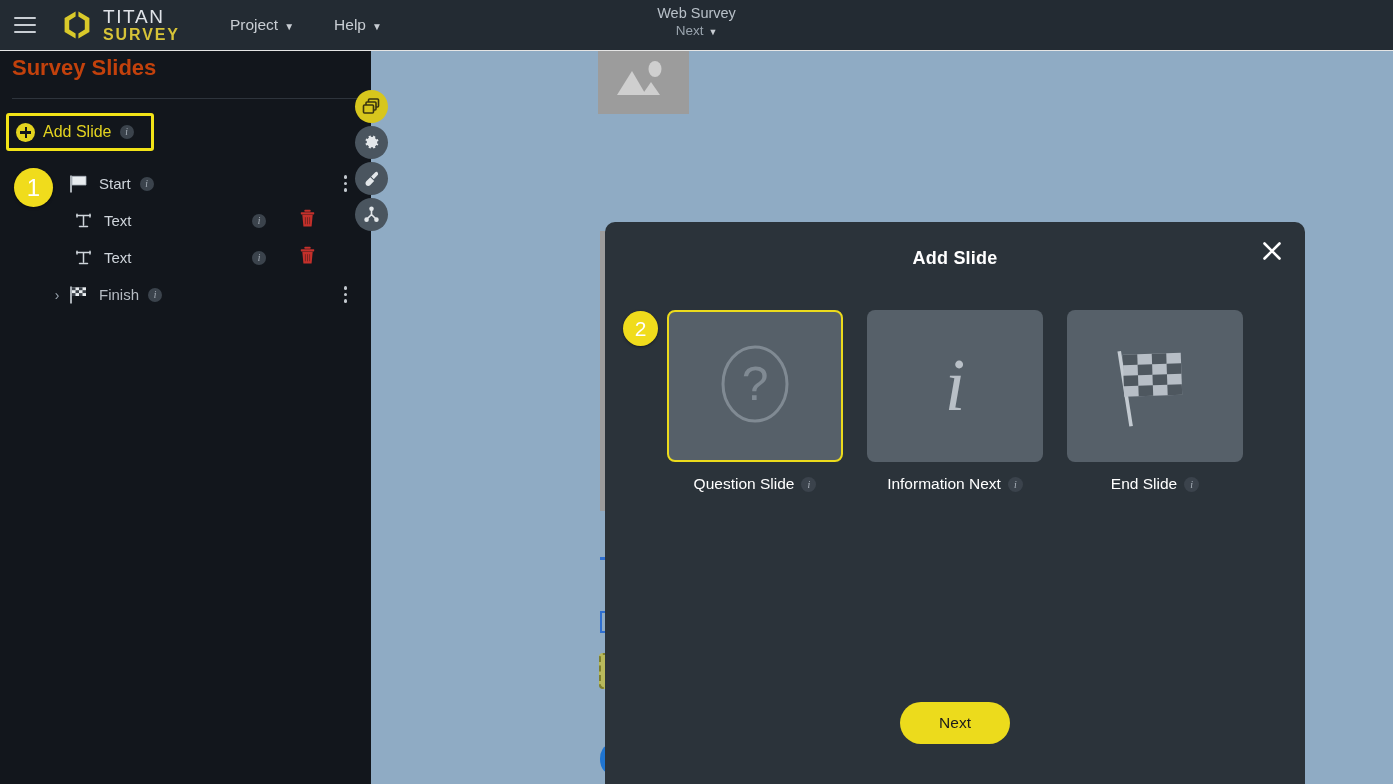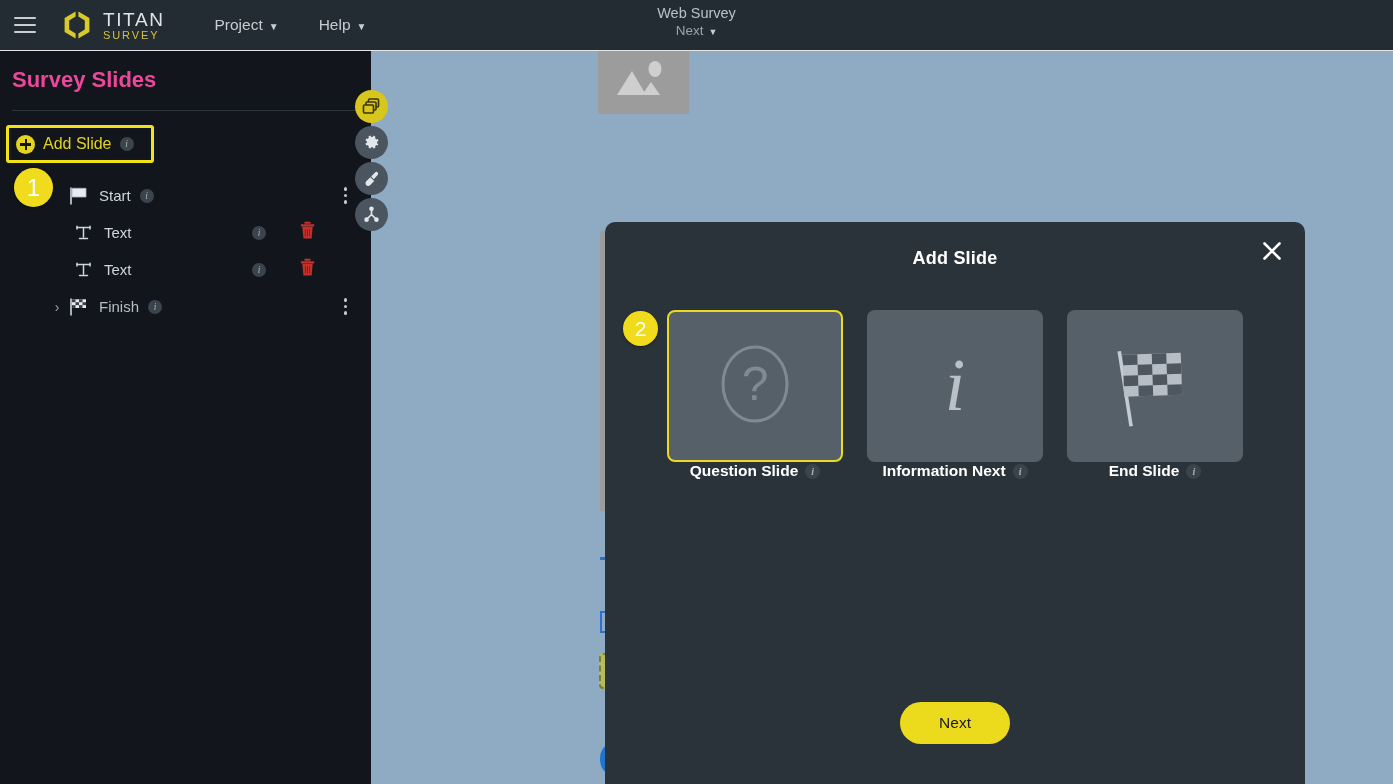--- a/index.html
+++ b/index.html
@@ -26,21 +26,21 @@
   .hamburger span { display:block; height: 2px; background: #c9ced4; border-radius: 1px; }
 
   .logo-wrap { display: flex; align-items: center; gap: 9px; margin-left: 4px; }
   .logo-mark { width: 34px; height: 34px; }
   .logo-text { line-height: 1; }
   .logo-title {
     font-size: 19px; letter-spacing: 1.6px; color: #dfe3e8; font-weight: 400;
     display: block;
   }
   .logo-sub {
-    font-size: 11px; letter-spacing: 1.9px; color: #d6c338; font-weight: 400;
+    font-size: 16px; letter-spacing: 1.9px; color: #d6c338; font-weight: 700;
     display: block; margin-top: 1px;
   }
 
   .nav-menu { display: flex; align-items: center; margin-left: 50px; gap: 40px; }
   .nav-item {
     color: #c8cdd3; font-size: 15.5px; display: flex; align-items: center; gap: 6px;
     cursor: pointer;
   }
   .caret { font-size: 10px; color: #c8cdd3; transform: translateY(1px); }
 
@@ -55,22 +55,22 @@
     display: flex; align-items: center; gap: 5px; pointer-events: auto; cursor: pointer;
   }
   .hc-sub .caret { font-size: 9px; }
 
   
   .sidebar {
     position: absolute; top: 51px; left: 0; width: 371px; height: 733px;
     background: #12161c;
   }
   .sidebar-title {
-    color: #ec4899; font-size: 22px; font-weight: 600;
-    padding: 16px 0 0 12px;
+    color: #c2410c; font-size: 22px; font-weight: 600;
+    padding: 4px 0 0 12px;
   }
   .sidebar-divider {
     height: 1px; background: #2e343c; margin: 17px 10px 0 12px;
   }
   .add-slide-btn {
     margin: 14px 0 0 6px; width: 148px; height: 38px;
     border: 3px solid #f2e317; border-radius: 3px;
     display: flex; align-items: center; gap: 8px; padding-left: 7px;
     cursor: pointer; background: transparent;
   }
@@ -183,22 +183,22 @@
     display: flex; gap: 24px; justify-content: center; margin-top: 41px;
   }
   .card-wrap { width: 176px; display: flex; flex-direction: column; align-items: center; }
   .card-tile {
     width: 176px; height: 152px; border-radius: 8px; background: #566069;
     display: flex; align-items: center; justify-content: center;
     cursor: pointer; border: 2px solid transparent;
   }
   .card-tile.selected { border-color: #ecdb1c; }
   .card-caption {
-    display: flex; align-items: center; gap: 7px;
-    color: #ffffff; font-size: 15.5px; font-weight: 700;
+    margin-top: 13px; display: flex; align-items: center; gap: 7px;
+    color: #ffffff; font-size: 15.5px; font-weight: 400;
   }
 
   .next-btn {
     position: absolute; left: 50%; transform: translateX(-50%); bottom: 40px;
     width: 110px; height: 42px; border-radius: 21px; background: #ecdb1c;
     border: none; color: #1b1b1b; font-size: 15.5px;
     font-family: "Liberation Sans", sans-serif; cursor: pointer;
   }
 </style>
 </head>

